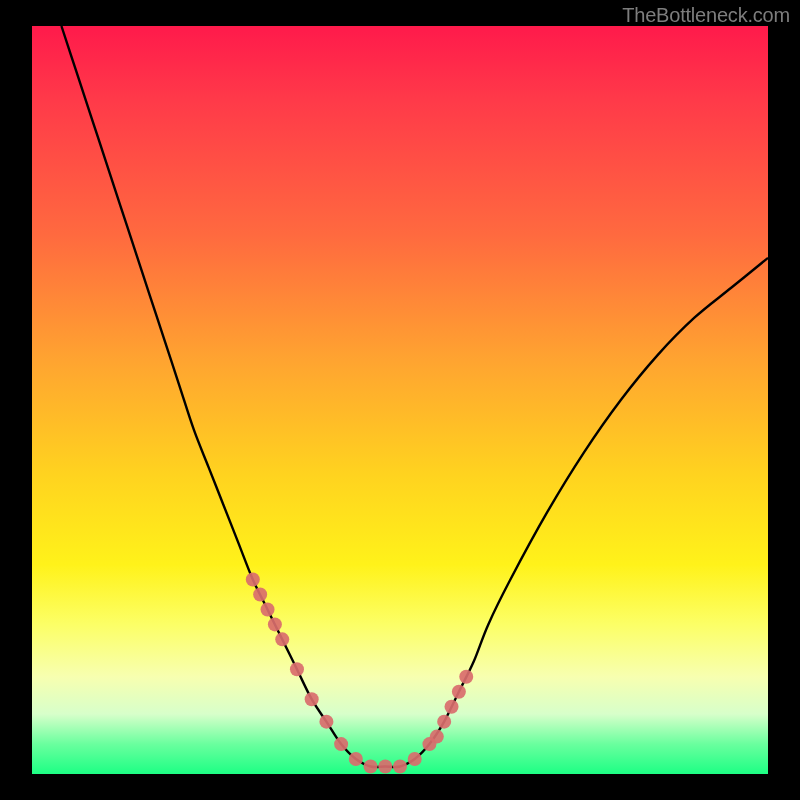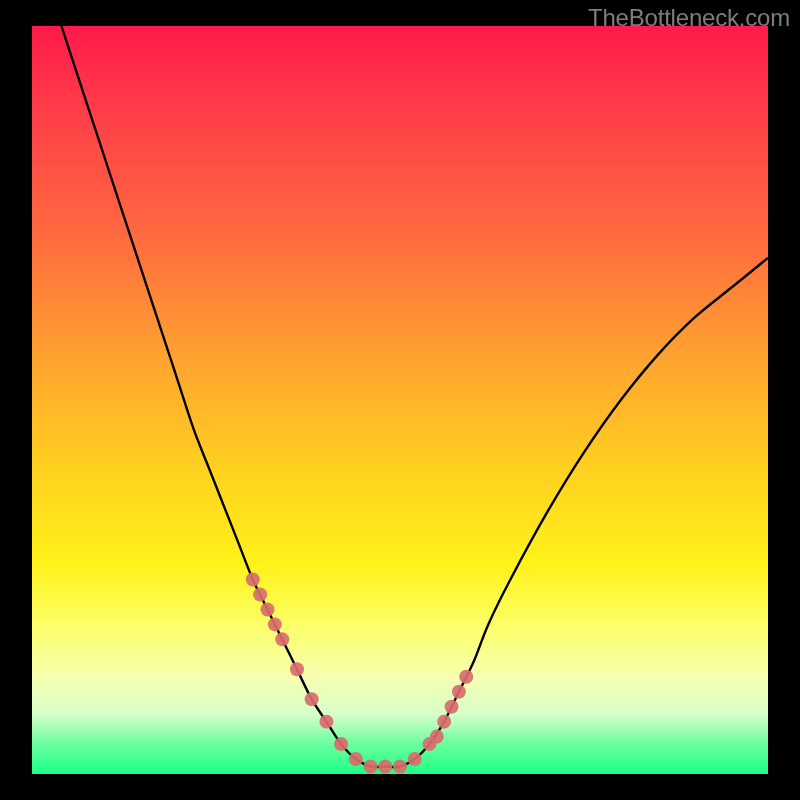--- a/index.html
+++ b/index.html
@@ -36,21 +36,21 @@
       #d7ffca 92%,
       #6aff9e 96%,
       #1dff84 100%
     );
   }
   .watermark {
     position: absolute;
     top: 4px;
     right: 10px;
     color: #7d7d7d;
-    font-size: 24px;
+    font-size: 20px;
     font-weight: 500;
     font-family: Arial, sans-serif;
     letter-spacing: -0.2px;
   }
   svg.overlay {
     position: absolute;
     left: 32px;
     top: 26px;
     width: 736px;
     height: 748px;

